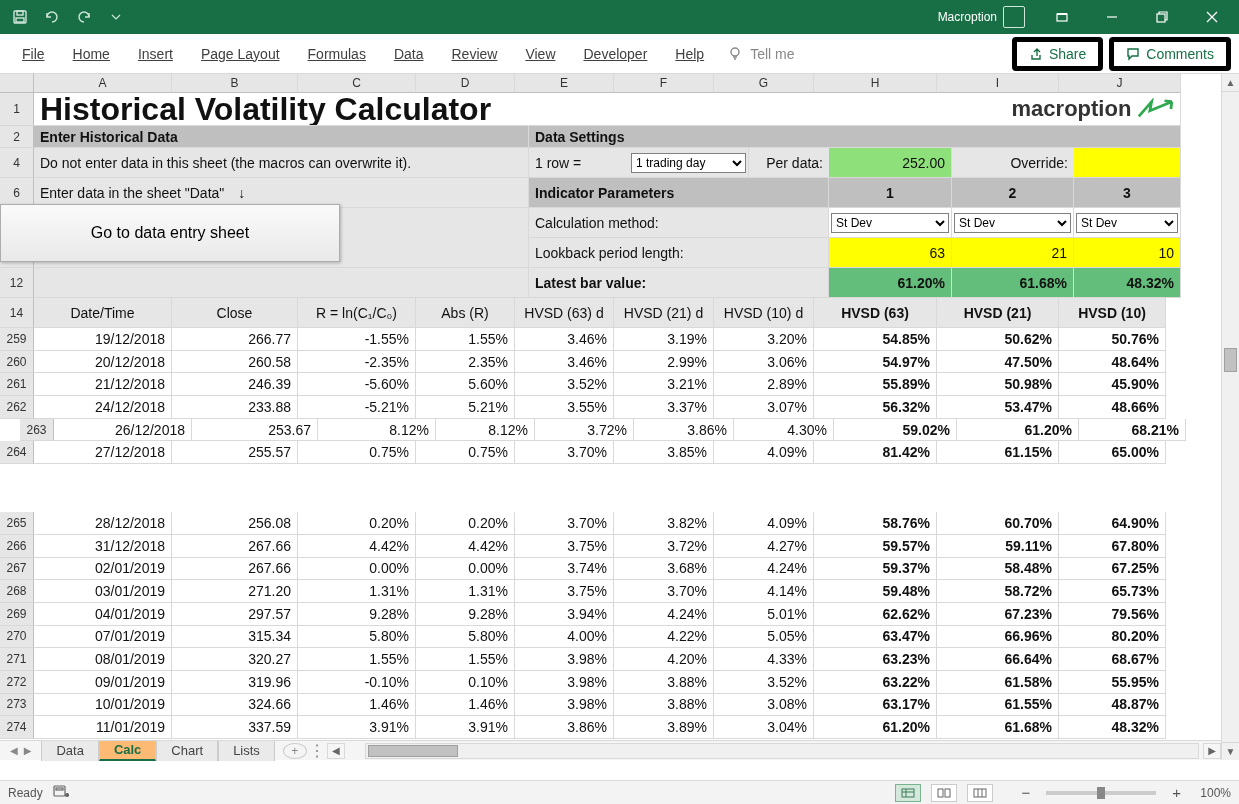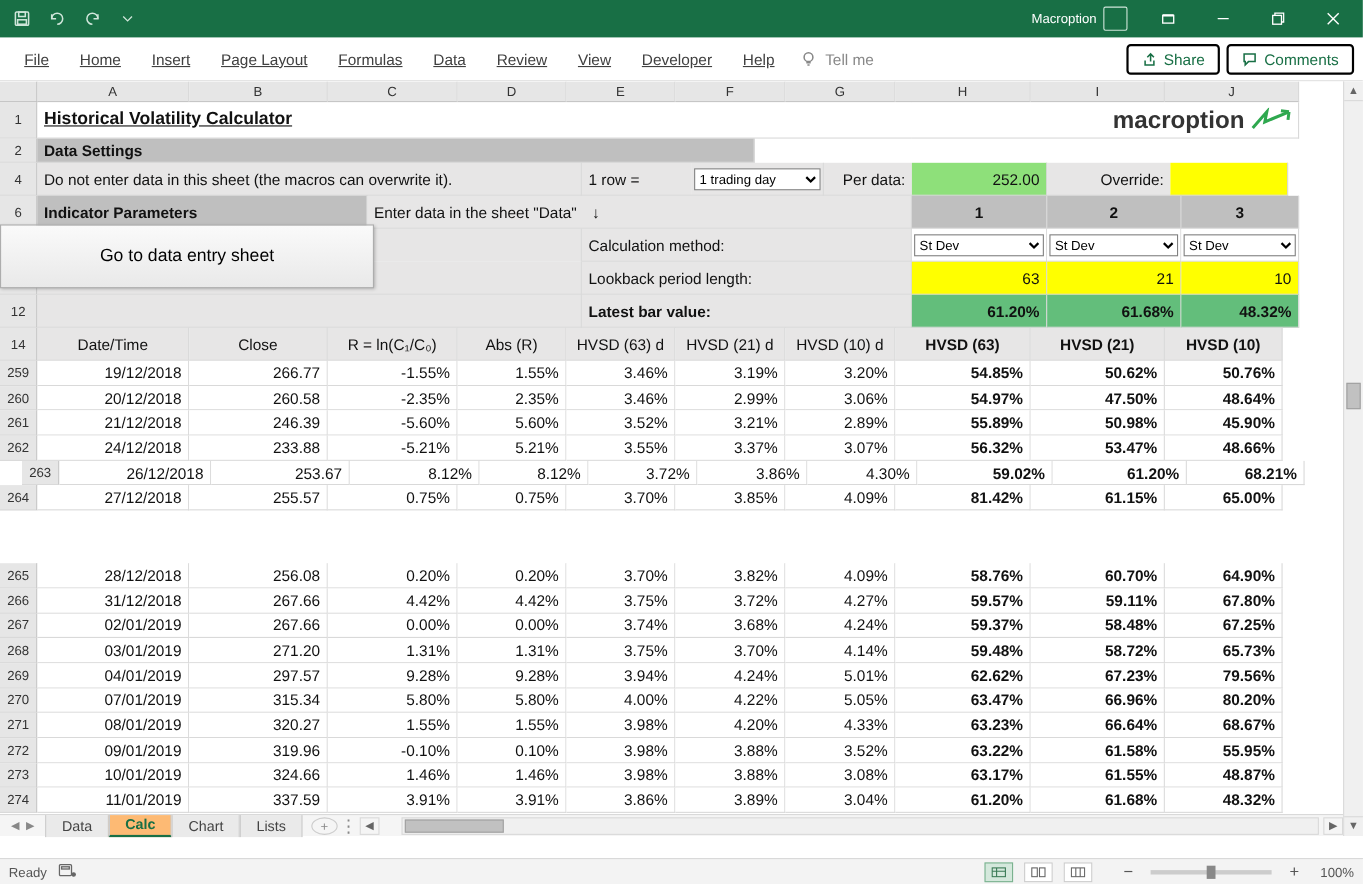--- a/index.html
+++ b/index.html
@@ -19,21 +19,21 @@
   .title-right{margin-left:auto;display:flex;align-items:center;gap:4px;padding-right:4px;}
   .win-btn{width:46px;height:34px;display:flex;align-items:center;justify-content:center;cursor:pointer;}
   .account{padding:0 10px;display:flex;align-items:center;gap:6px;height:34px;}
   .account .face{width:22px;height:22px;border:1px solid #cfe6da;border-radius:2px;}
 
   
   .ribbon{height:40px;background:var(--ribbon-bg);border-bottom:1px solid #d9d9d9;display:flex;align-items:center;padding:0 8px;font-size:14px;color:#404040;}
   .ribbon .tab{padding:0 14px;height:40px;display:flex;align-items:center;cursor:pointer;text-decoration:underline;}
   .ribbon-spacer{flex:1;}
   .tellme{display:flex;align-items:center;gap:6px;color:#888;padding:0 10px;}
-  .share-btn{border:2px solid #000000;border-radius:4px;padding:4px 12px;display:flex;align-items:center;gap:6px;color:var(--excel-green);cursor:pointer;margin-left:6px;background:#fff;}
+  .share-btn{border:5px solid #000000;border-radius:4px;padding:4px 12px;display:flex;align-items:center;gap:6px;color:var(--excel-green);cursor:pointer;margin-left:6px;background:#fff;}
 
   
   .sheet-area{position:absolute;top:74px;bottom:44px;left:0;right:0;display:flex;flex-direction:column;background:#fff;}
   .scroll-v{position:absolute;right:0;top:0;bottom:0;width:18px;background:#f0f0f0;border-left:1px solid #d9d9d9;}
   .scroll-v .thumb{position:absolute;left:2px;right:2px;top:40%;height:24px;background:#c1c1c1;border:1px solid #a0a0a0;}
   .scroll-v .arr{position:absolute;left:0;right:0;height:18px;display:flex;align-items:center;justify-content:center;color:#666;font-size:10px;cursor:pointer;}
   .scroll-v .arr.up{top:0;border-bottom:1px solid #d9d9d9;} .scroll-v .arr.down{bottom:0;border-top:1px solid #d9d9d9;}
 
   .grid{position:absolute;left:0;right:18px;top:0;bottom:20px;overflow:hidden;}
   .grow{display:flex;}
@@ -49,21 +49,21 @@
   .cell.b{font-weight:600;}
 
   
   .cA{width:138px;} .cB{width:126px;} .cC{width:118px;} .cD{width:99px;} .cE{width:99px;}
   .cF{width:100px;} .cG{width:100px;} .cH{width:123px;} .cI{width:122px;} .cJ{width:122px;}
 
   .sheet-bg{background:var(--sheet-grey);}
   .sheet-hdr{background:#BFBFBF;font-weight:600;}
   .yellow{background:var(--yellow);} .lgreen{background:#8ee07a;} .lgreen2{background:#63BE7B;}
 
-  .big-title{font-size:16px;font-weight:700;text-decoration:underline;}
+  .big-title{font-size:32px;font-weight:700;}
   
   .sheet-button{border:1px solid #adadad;background:linear-gradient(#fafafa,#e9e9e9);box-shadow:1px 1px 3px rgba(0,0,0,.25);display:flex;align-items:center;justify-content:center;cursor:pointer;}
 
   
   .sel{width:100%;height:20px;font-size:12px;border:1px solid #808080;background:#fff;}
 
   
   .hscroll{position:absolute;left:0;right:18px;bottom:0;height:20px;display:flex;align-items:center;background:#f5f5f5;border-top:1px solid #d9d9d9;}
   .sheet-tabs{display:flex;align-items:center;height:100%;gap:0;}
   .sheet-nav{display:flex;align-items:center;gap:6px;padding:0 10px;color:#888;}
@@ -207,43 +207,44 @@
           <svg viewBox="0 0 40 24">
               <path d="M2 20 L16 4 L14 14 L38 4" fill="none" stroke="#2fa84f" stroke-width="3"></path>
               <path d="M38 4 L30 3 M38 4 L37 12" fill="none" stroke="#2fa84f" stroke-width="3"></path>
             </svg>
         </span>
       </div>
     </div>
 
     <div class="grow" style="height:22px">
       <div class="rowhdr">2</div>
+      <div class="cell sheet-hdr b" style="width:495px">Enter Historical Data</div>
       <div class="cell sheet-hdr b" style="width:652px">Data Settings</div>
     </div>
 
     <div class="grow" style="height:30px">
       <div class="rowhdr">4</div>
       <div class="cell sheet-bg" style="width:495px">Do not enter data in this sheet (the macros can overwrite it).</div>
       <div class="cell sheet-bg" style="width:100px;border-right:none">1 row =</div>
       <div class="cell sheet-bg" style="width:120px;padding:2px">
         <select class="sel"><option>1 trading day</option></select>
       </div>
       <div class="cell sheet-bg r" style="width:80px;border-right:none">Per data:</div>
       <div class="cell lgreen r" style="width:123px">252.00</div>
-      <div class="cell sheet-bg r" style="width:112px;border-right:none">Override:</div>
+      <div class="cell sheet-bg r" style="width:122px;border-right:none">Override:</div>
       <div class="cell yellow" style="width:107px"></div>
     </div>
 
     <div class="grow" style="height:30px">
       <div class="rowhdr">6</div>
-      <div class="cell sheet-hdr b" style="width:300px">Indicator Parameters</div>
       <div class="cell sheet-bg" style="width:495px;gap:14px">
         <span>Enter data in the sheet "Data"</span>
         <span>↓</span>
       </div>
+      <div class="cell sheet-hdr b" style="width:300px">Indicator Parameters</div>
       <div class="cell sheet-hdr b c cH">1</div>
       <div class="cell sheet-hdr b c cI">2</div>
       <div class="cell sheet-hdr b c" style="width:107px">3</div>
     </div>
 
     <div class="grow" style="height:30px">
       <div class="rowhdr">8</div>
       <div class="cell sheet-bg" style="width:74px;border-right:none;border-bottom:none"></div>
       <div class="sheet-button" style="width:340px;height:58px;position:absolute;margin-top:-4px;margin-left:0">Go to data entry sheet</div>
       <div class="cell sheet-bg" style="width:421px;border-bottom:none"></div>

